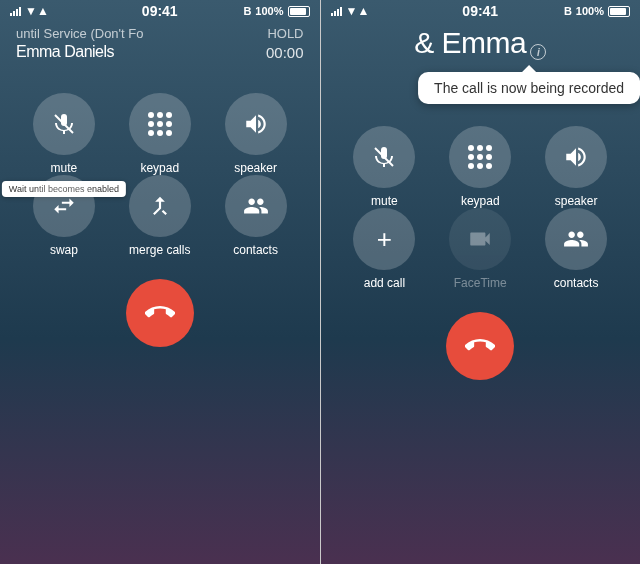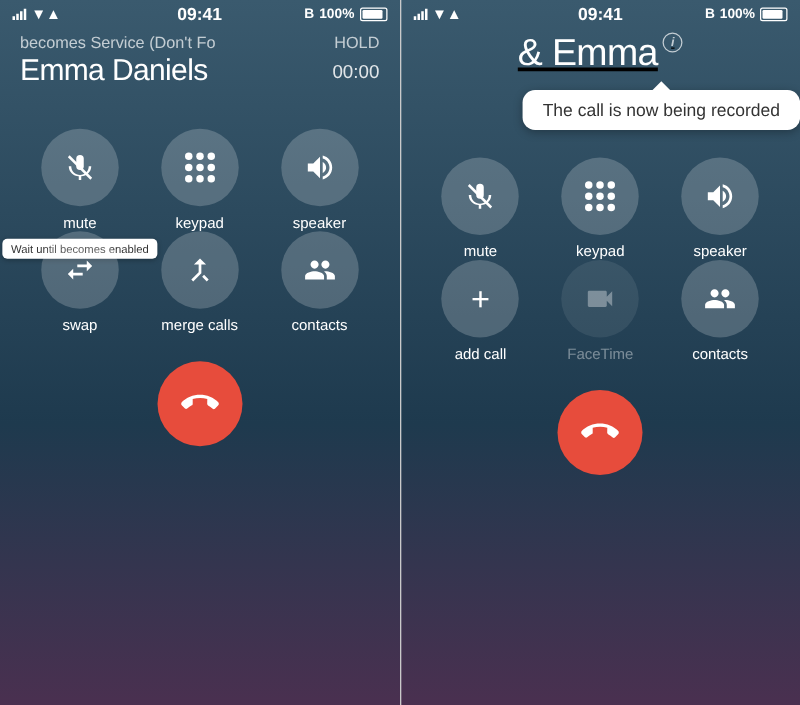--- a/index.html
+++ b/index.html
@@ -93,21 +93,21 @@
       max-width: 160px;
     }
 
     .hold-label {
       font-size: 13px;
       color: rgba(255,255,255,0.7);
       margin-left: 44px;
     }
 
     .main-call-name {
-      font-size: 24px;
+      font-size: 16px;
       font-weight: 300;
       color: white;
       letter-spacing: -0.5px;
     }
 
     .call-timer {
       font-size: 15px;
       color: rgba(255,255,255,0.85);
       text-align: center;
       margin-top: 2px;
@@ -309,21 +309,21 @@
       <span style="font-size:11px;">B</span>
       <span>100%</span>
       <div class="battery-body">
         <div class="battery-fill"></div>
       </div>
     </div>
   </div>
 
   <div class="left-header">
     <div class="on-hold-row">
-      <span class="on-hold-name">becomes Service (Don't Fo</span>
+      <span class="on-hold-name">until Service (Don't Fo</span>
       <span class="hold-label">HOLD</span>
     </div>
     <div style="display:flex;justify-content:space-between;align-items:center;">
       <span class="main-call-name">Emma Daniels</span>
       <span class="call-timer-right">00:00</span>
     </div>
   </div>
 
   <div class="buttons-grid" style="margin-top:20px;">
 
@@ -420,21 +420,21 @@
     <div class="status-right">
       <span style="font-size:11px;">B</span>
       <span>100%</span>
       <div class="battery-body">
         <div class="battery-fill"></div>
       </div>
     </div>
   </div>
 
   <div class="right-name">
-    <div style="display:flex;align-items:flex-start;justify-content:center;text-decoration:underline;">
+    <div style="display:flex;align-items:flex-end;justify-content:center;">
       <span class="main-name">&amp; Emma</span>
       <span class="info-icon">i</span>
     </div>
   </div>
 
   <div class="tooltip-container">
     <div class="recording-tooltip">The call is now being recorded</div>
   </div>
 
   <div class="buttons-grid" style="margin-top:10px;">

